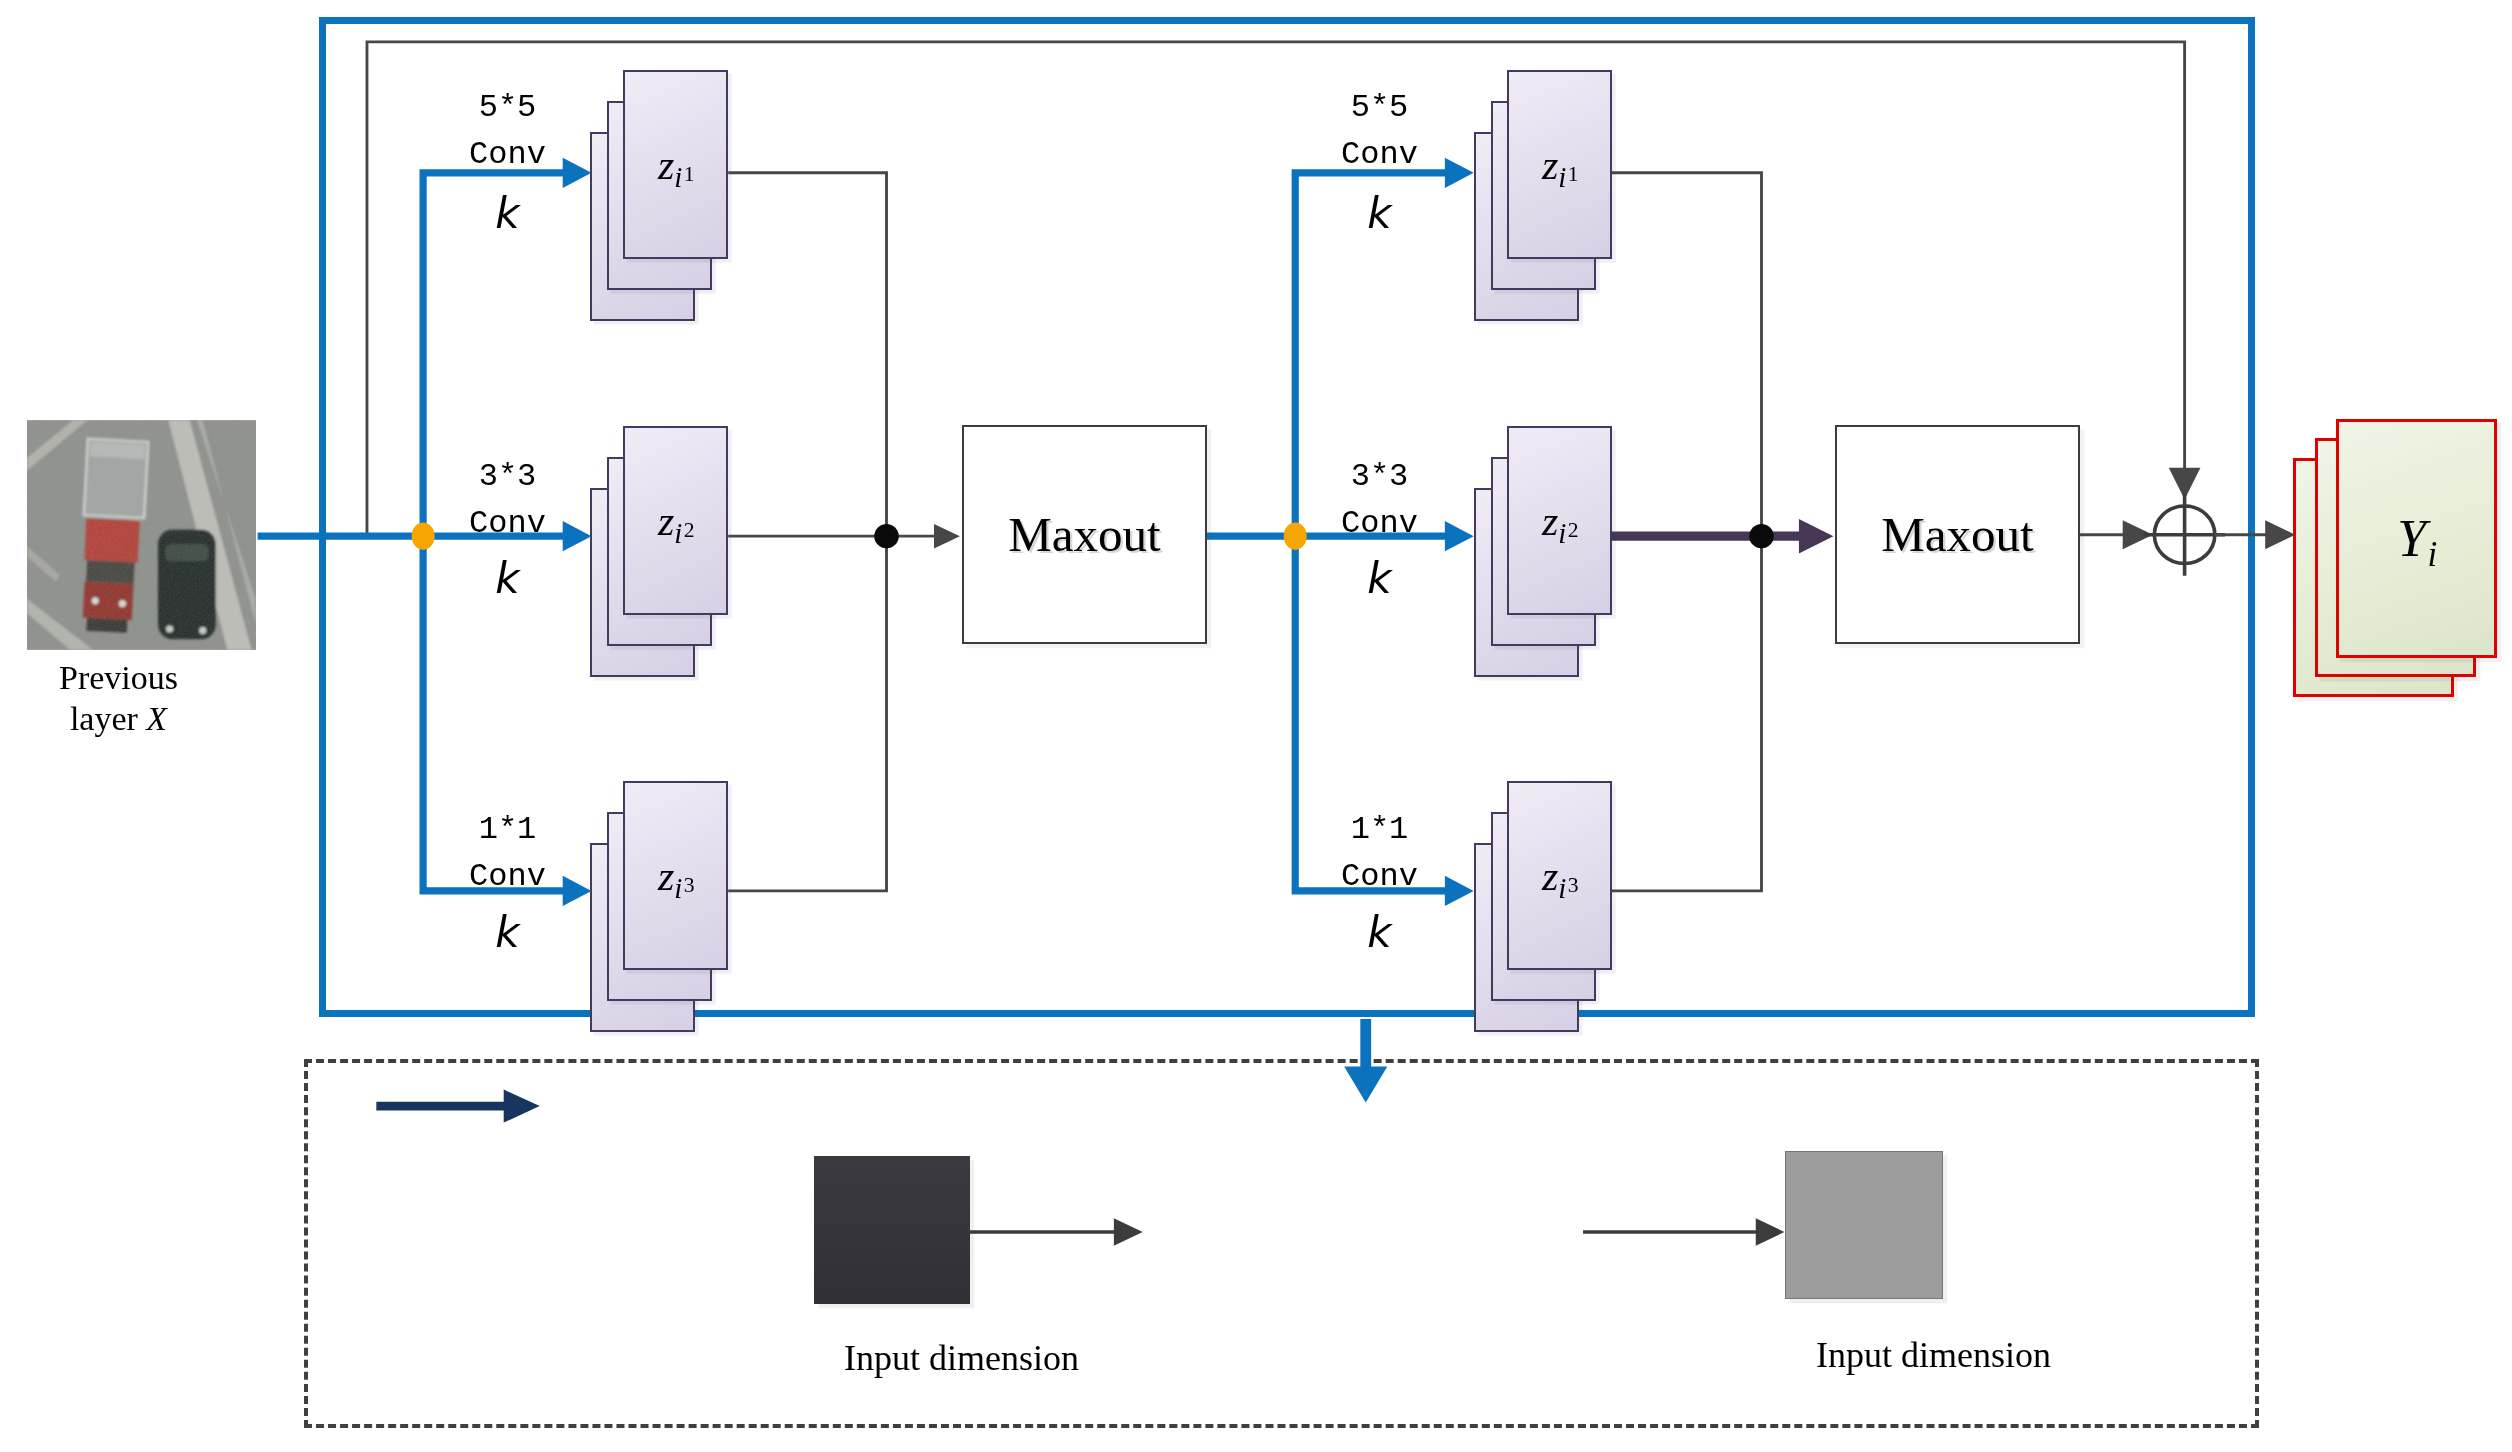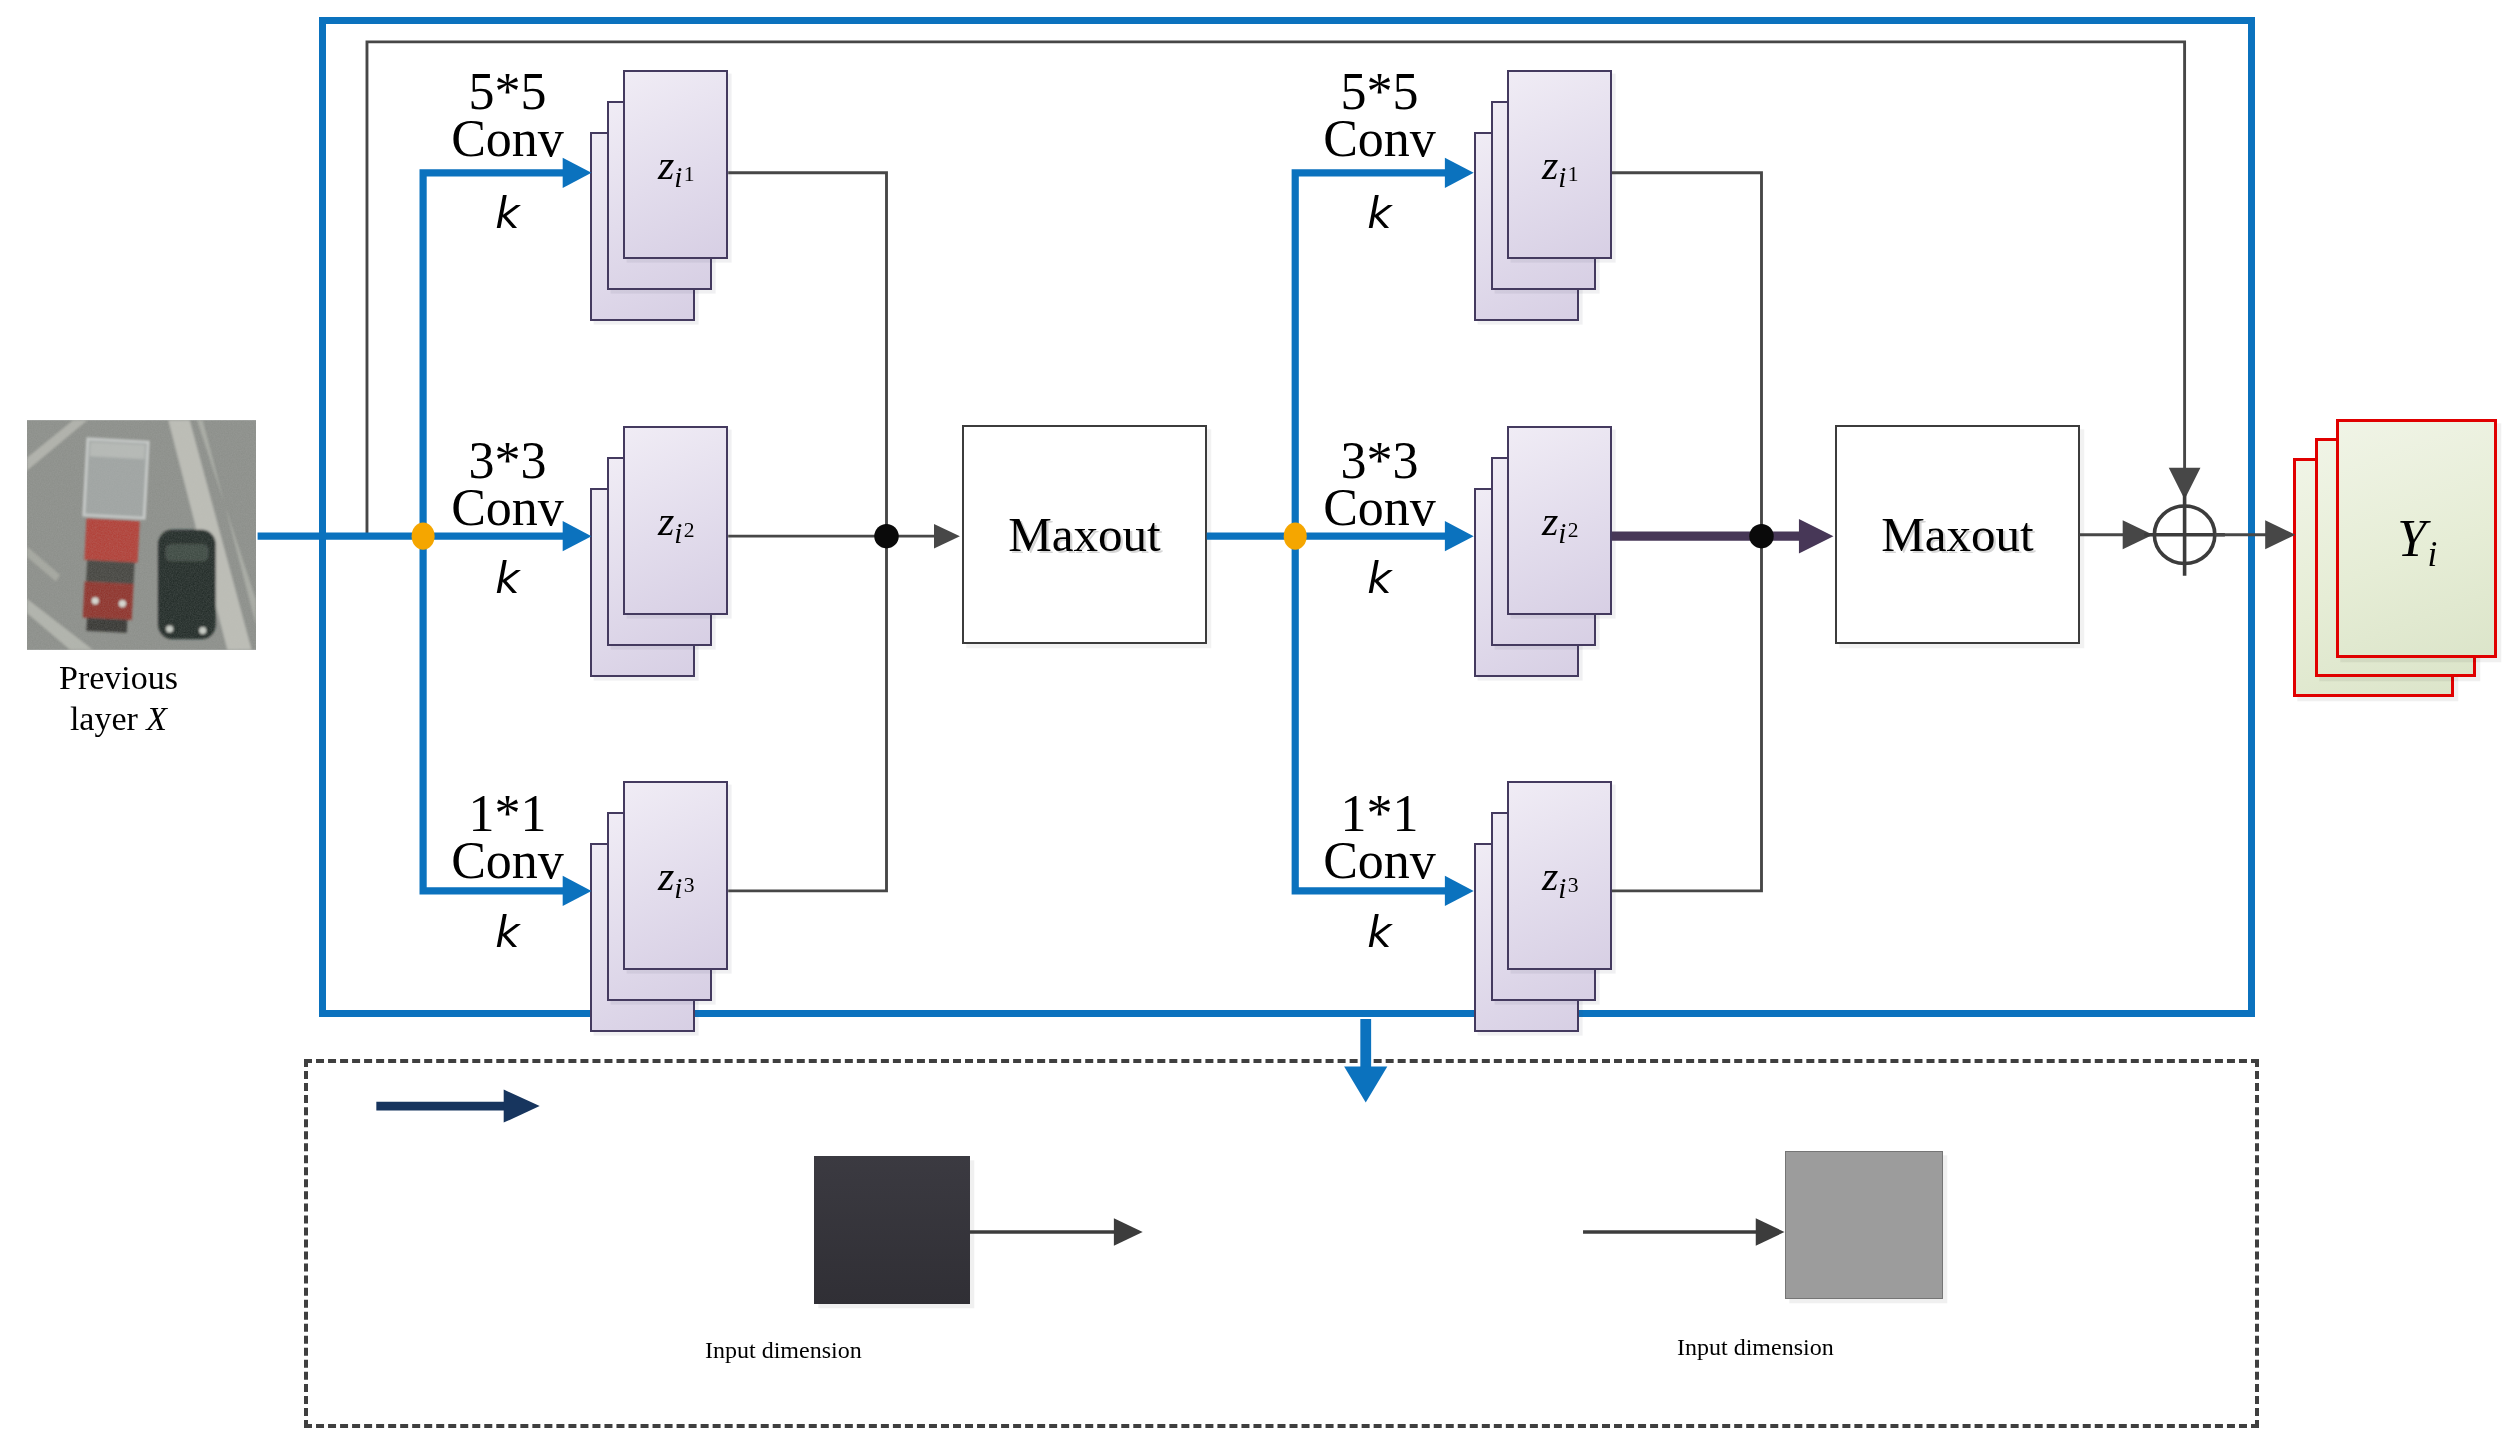--- a/index.html
+++ b/index.html
@@ -33,32 +33,32 @@
   .ysheet.y2{left:21.6px;top:19.4px;}
   .ysheet.y3{left:43px;top:0;}
   .ylabel{position:absolute;left:43px;top:0;width:161px;height:239px;display:flex;align-items:center;justify-content:center;z-index:4;}
   .yvar{font-style:italic;font-size:52px;}
   .ysub{font-style:italic;font-size:35px;position:relative;top:16px;left:1.4px;}
   
   .maxout{width:245px;height:219px;background:#ffffff;border:2.9px solid #3C3C3C;box-sizing:border-box;
           display:flex;align-items:center;justify-content:center;z-index:3;
           font-size:49px;text-shadow:2.2px 2.2px 0 #D6D6D6;box-shadow:4.3px 4.3px 0 rgba(0,0,0,0.05);text-align:center;}
   
-  .branch-label{width:173px;text-align:center;font-family:Liberation Serif, serif;font-size:52px;line-height:47px;z-index:5;}
+  .branch-label{width:173px;text-align:center;font-family:Liberation Mono, monospace;font-size:32px;line-height:47px;z-index:5;margin-top:16px;}
   .k-label{width:173px;text-align:center;font-family:"DejaVu Sans",sans-serif;font-style:italic;font-size:42px;z-index:5;}
   
   #prev-image{left:27px;top:420px;width:229px;height:230px;z-index:2;}
   #prev-caption{left:0;top:657px;width:237px;text-align:center;font-size:34px;line-height:41px;z-index:2;}
   
   #module-block{left:1144px;top:1102px;width:439px;height:261px;box-sizing:border-box;border:2.2px solid #2F2F2F;
                 background:linear-gradient(180deg,#95C0E1 0%,#83B4D9 60%,#7BAED4 100%);
                 display:flex;align-items:center;justify-content:center;font-size:46px;z-index:3;box-shadow:4.3px 4.3px 0 rgba(0,0,0,0.05);}
   #input-square{left:814px;top:1156px;width:156px;height:148px;background:linear-gradient(180deg,#3B3A41 0%,#302F35 100%);z-index:3;box-shadow:4.3px 4.3px 0 rgba(0,0,0,0.06);}
   #output-square{left:1785px;top:1151px;width:158px;height:148px;background:#9C9C9C;border:1.4px solid #757575;box-sizing:border-box;z-index:3;box-shadow:4.3px 4.3px 0 rgba(0,0,0,0.06);}
-  .legend-caption{width:374px;text-align:left;font-size:24px;z-index:3;}
+  .legend-caption{width:374px;text-align:right;font-size:36px;z-index:3;}
 </style>
 </head>
 <body>
 
 <div id="stage">
 
   <div class="abs" id="module-box"></div>
 
   <div class="abs" id="legend-box"></div>
 

